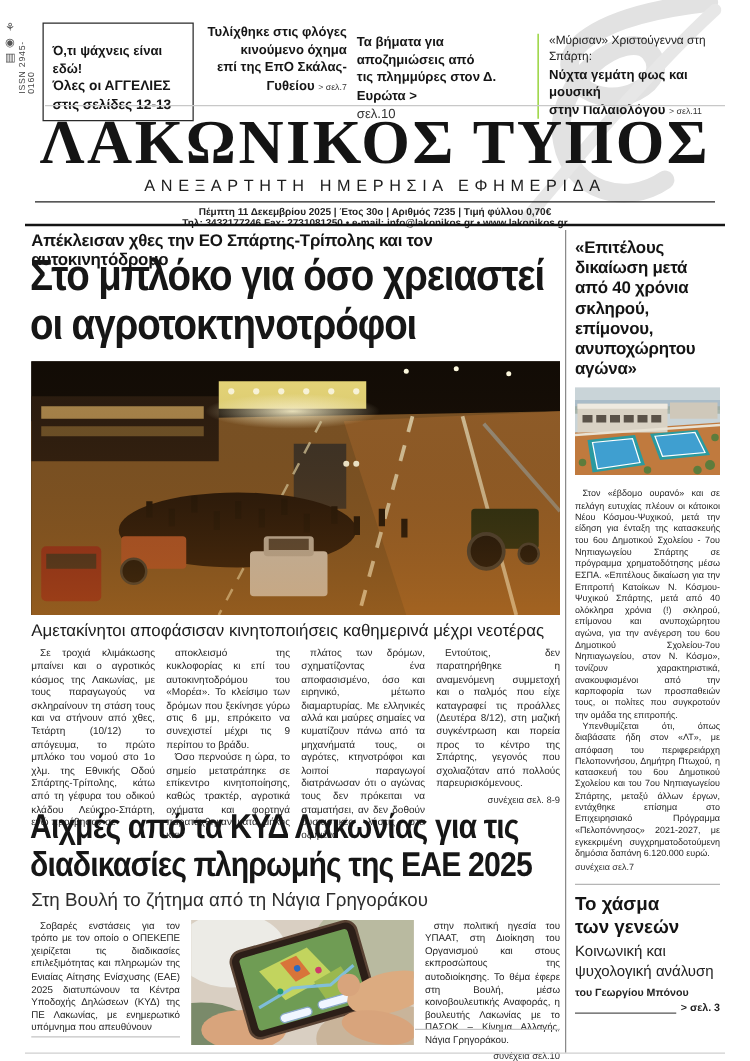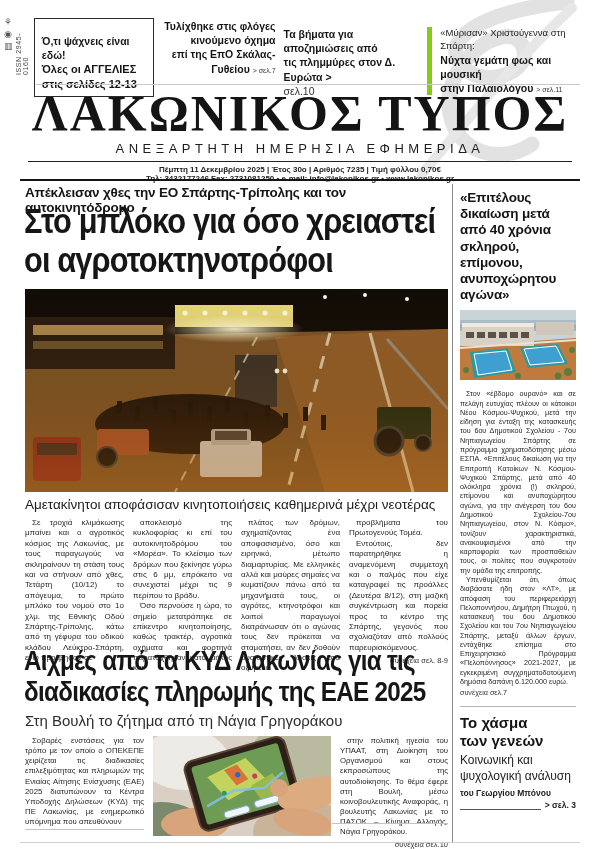--- a/index.html
+++ b/index.html
@@ -18,21 +18,21 @@
   .issn-vert { writing-mode:vertical-rl; transform:rotate(180deg); font-size:7px; letter-spacing:.6px; color:#444; height:60px; }
   .classified-box { border:1.5px solid #2a2a2a; padding:16px 7px 5px; margin:3px 6px 0 0; width:112px; line-height:1.3; }
   .cl-1 { font-size:10.5px; font-weight:600; }
   .cl-2 { font-size:11px; font-weight:bold; }
   .teaser { margin-top:4px; line-height:1.35; }
   .t-fire { width:124px; margin-right:8px;text-align:right; }
   .t-fire div { font-size:10.5px; font-weight:bold; }
   .t-floods { width:148px; margin-top:12px; margin-right:6px; }
   .t-floods div { font-size:10.5px; font-weight:bold; }
   .t-floods .pageref-r { text-align:left; font-weight:normal; }
-  .t-xmas { width:150px; margin-top:12px; border-left:5px solid #84cc16; padding-left:8px; }
+  .t-xmas { width:150px; margin-top:12px; border-left:1px solid #84cc16; padding-left:8px; }
   .t-xmas .lead { font-size:9.5px; font-weight:normal; color:#222; }
   .t-xmas div.b { font-size:10.5px; font-weight:bold; }
   .pref { font-size:7px; font-weight:normal; color:#333; }
   .rule-top { position:absolute; top:84px; left:36px; right:20px; border-top:1px solid #c8c8c8; z-index:2; }
   
   .masthead { position:absolute; top:88px; left:28px; right:28px; text-align:center; z-index:2; }
   .mast-title { font-family:"Liberation Serif","DejaVu Serif",serif; font-weight:bold; font-size:50px; letter-spacing:2px; line-height:1; color:#141414; white-space:nowrap; }
   .mast-sub { margin-top:3px; font-size:13px; letter-spacing:4.5px; font-weight:500; color:#1d1d1d; }
   .mast-rule { margin-top:5px; border-top:1.5px solid #222; }
   .mast-date { margin-top:3px; font-size:8px; font-weight:bold; color:#222; }
@@ -217,21 +217,20 @@
       <p>Σε τροχιά κλιμάκωσης μπαίνει και ο αγροτικός κόσμος της Λακωνίας, με τους παραγωγούς να σκληραίνουν τη στάση τους και να στήνουν από χθες, Τετάρτη (10/12) το απόγευμα, το πρώτο μπλόκο του νομού στο 1ο χλμ. της Εθνικής Οδού Σπάρτης-Τρίπολης, κάτω από τη γέφυρα του οδικού κλάδου Λεύκτρο-Σπάρτη, ενώ προέβησαν σε</p>
     </div>
     <div class="col">
       <p>αποκλεισμό της κυκλοφορίας κι επί του αυτοκινητοδρόμου του «Μορέα». Το κλείσιμο των δρόμων που ξεκίνησε γύρω στις 6 μμ, επρόκειτο να συνεχιστεί μέχρι τις 9 περίπου το βράδυ.</p>
       <p>Όσο περνούσε η ώρα, το σημείο μετατράπηκε σε επίκεντρο κινητοποίησης, καθώς τρακτέρ, αγροτικά οχήματα και φορτηγά παρατάχθηκαν κατά μήκος και</p>
     </div>
     <div class="col">
       <p>πλάτος των δρόμων, σχηματίζοντας ένα αποφασισμένο, όσο και ειρηνικό, μέτωπο διαμαρτυρίας. Με ελληνικές αλλά και μαύρες σημαίες να κυματίζουν πάνω από τα μηχανήματά τους, οι αγρότες, κτηνοτρόφοι και λοιποί παραγωγοί διατράνωσαν ότι ο αγώνας τους δεν πρόκειται να σταματήσει, αν δεν δοθούν ουσιαστικές λύσεις στα οξυμένα</p>
     </div>
     <div class="col">
-      <p>προβλήματα του Πρωτογενούς Τομέα.</p>
       <p>Εντούτοις, δεν παρατηρήθηκε η αναμενόμενη συμμετοχή και ο παλμός που είχε καταγραφεί τις προάλλες (Δευτέρα 8/12), στη μαζική συγκέντρωση και πορεία προς το κέντρο της Σπάρτης, γεγονός που σχολιαζόταν από πολλούς παρευρισκόμενους.</p>
       <div class="cont">συνέχεια σελ. 8-9</div>
     </div>
   </div>
 
   <h2 class="headline2" style="margin:0">Αιχμές από τα ΚΥΔ Λακωνίας για τις διαδικασίες πληρωμής της ΕΑΕ 2025</h2>
   <div class="subtitle2">Στη Βουλή το ζήτημα από τη Νάγια Γρηγοράκου</div>
 
   <div class="bottomrow">
     <div class="b-col b-col-l">

